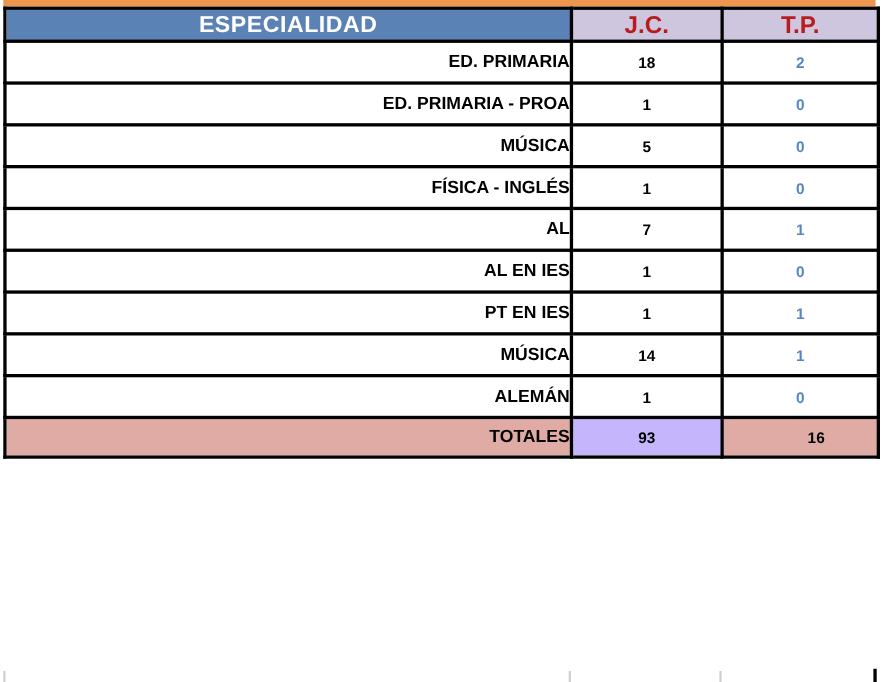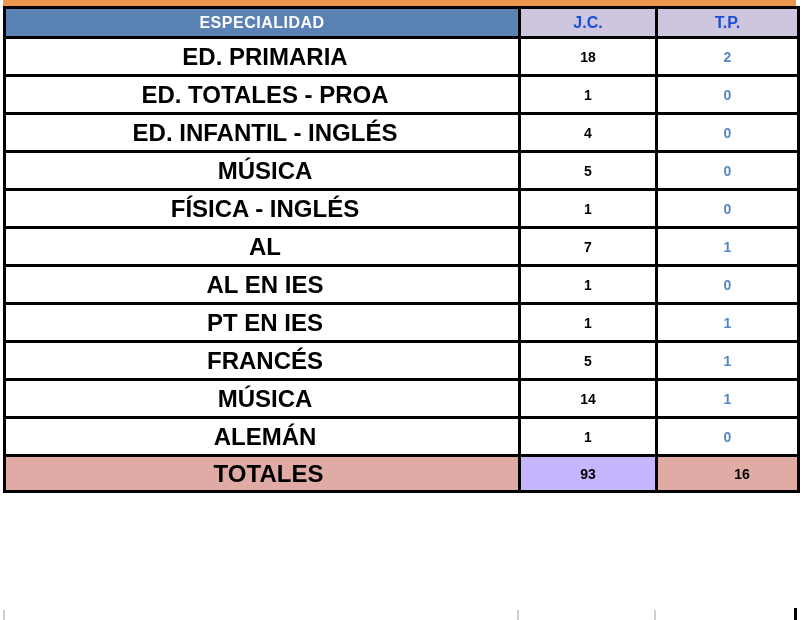--- a/index.html
+++ b/index.html
@@ -23,36 +23,36 @@
   }
   .spec-table th,.spec-table td{
     border:3px solid #000;
     padding:0;
     overflow:hidden;
     white-space:nowrap;
   }
   th.hdr-spec{
     height:27px;
     color:#fff;
-    font-size:16px;
+    font-size:21px;
     letter-spacing:0.5px;
     text-align:center;
     vertical-align:middle;
   }
   th.hdr-num{
-    color:#1d4ed8;
-    font-size:16px;
+    color:#b91c1c;
+    font-size:22px;
     text-align:center;
     vertical-align:middle;
   }
   td.lbl{
     height:35px;
-    font-size:24px;
+    font-size:16px;
     padding-left:6px;
-    text-align:center;
+    text-align:right;
     vertical-align:middle;
   }
   td.val{
     font-size:14px;
     text-align:center;
     vertical-align:middle;
   }
   tr.totals td.lbl{height:33px;}
   .gridline{position:absolute;width:2px;background:#cfcfcf;}
   .gridline-dark{position:absolute;width:3px;background:#000;}
@@ -77,27 +77,22 @@
         <th class="hdr-num" style="background: rgb(206, 197, 222);">T.P.</th>
       </tr>
     </thead>
     <tbody id="rows-body">
         <tr>
           <td class="lbl">ED. PRIMARIA</td>
           <td class="val">18</td>
           <td class="val" style="color: rgb(85, 133, 200);">2</td>
         </tr>
         <tr>
-          <td class="lbl">ED. TOTALES - PROA</td>
+          <td class="lbl">ED. PRIMARIA - PROA</td>
           <td class="val">1</td>
-          <td class="val" style="color: rgb(85, 133, 200);">0</td>
-        </tr>
-        <tr>
-          <td class="lbl">ED. INFANTIL - INGLÉS</td>
-          <td class="val">4</td>
           <td class="val" style="color: rgb(85, 133, 200);">0</td>
         </tr>
         <tr>
           <td class="lbl">MÚSICA</td>
           <td class="val">5</td>
           <td class="val" style="color: rgb(85, 133, 200);">0</td>
         </tr>
         <tr>
           <td class="lbl">FÍSICA - INGLÉS</td>
           <td class="val">1</td>
@@ -109,25 +104,20 @@
           <td class="val" style="color: rgb(85, 133, 200);">1</td>
         </tr>
         <tr>
           <td class="lbl">AL EN IES</td>
           <td class="val">1</td>
           <td class="val" style="color: rgb(85, 133, 200);">0</td>
         </tr>
         <tr>
           <td class="lbl">PT EN IES</td>
           <td class="val">1</td>
-          <td class="val" style="color: rgb(85, 133, 200);">1</td>
-        </tr>
-        <tr>
-          <td class="lbl">FRANCÉS</td>
-          <td class="val">5</td>
           <td class="val" style="color: rgb(85, 133, 200);">1</td>
         </tr>
         <tr>
           <td class="lbl">MÚSICA</td>
           <td class="val">14</td>
           <td class="val" style="color: rgb(85, 133, 200);">1</td>
         </tr>
         <tr>
           <td class="lbl">ALEMÁN</td>
           <td class="val">1</td>

